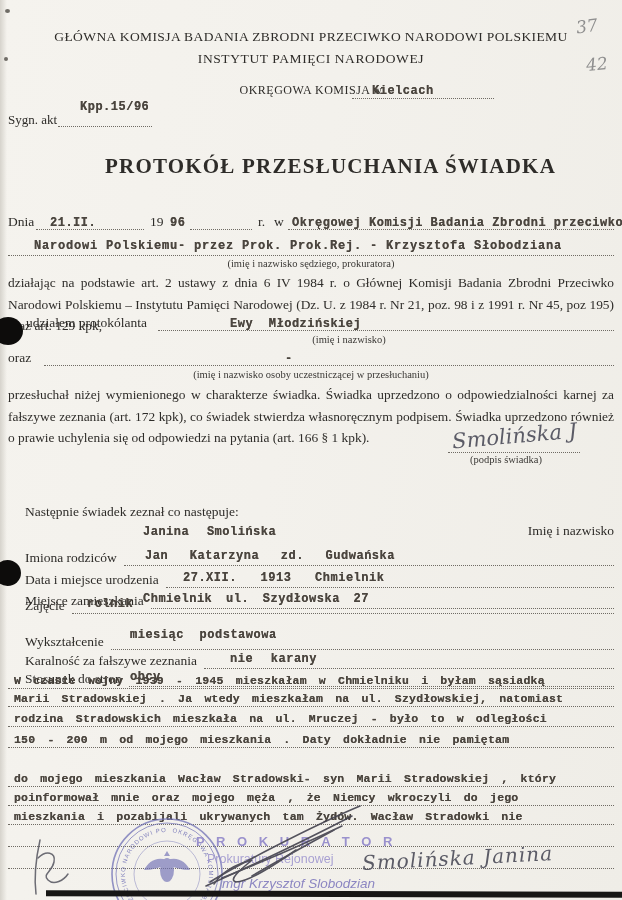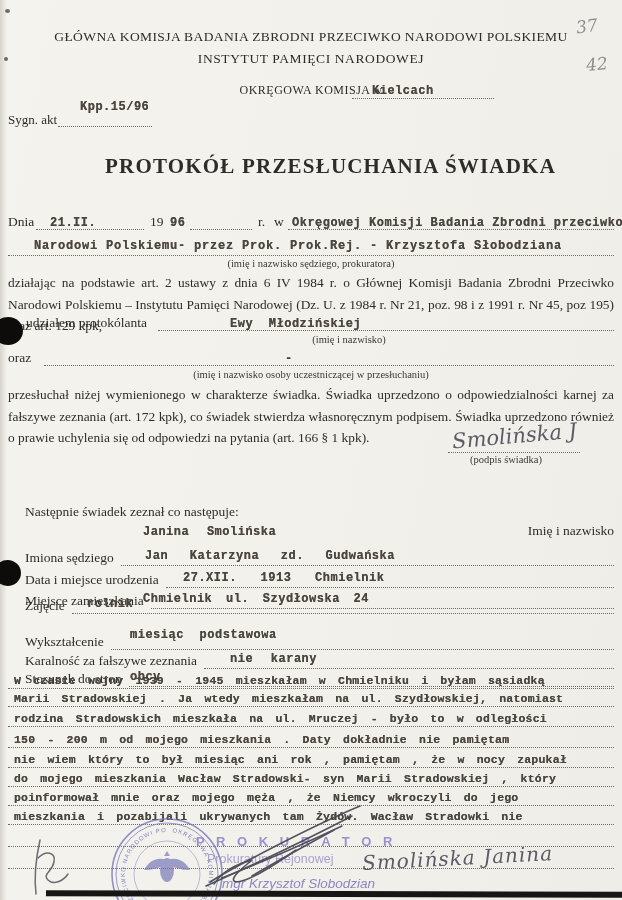--- a/index.html
+++ b/index.html
@@ -117,34 +117,34 @@
   <div class="abs caption" style="left:470px;top:454px;">(podpis świadka)</div>
 
   <div class="abs plabel" style="left:25px;top:504px;">Następnie świadek zeznał co następuje:</div>
 
   <div class="frow" style="top:523px;flex-direction:column;">
     <span class="flabel">Imię i nazwisko</span>
       <span class="leader"></span>
     <span class="typed fval" style="left:118px;">Janina Smolińska</span>
   </div>
   <div class="frow" style="top:547px;">
-    <span class="flabel">Imiona sędziego</span>
+    <span class="flabel">Imiona rodziców</span>
       <span class="leader"></span>
     <span class="typed fval" style="left:120px;word-spacing:14px;">Jan Katarzyna zd. Gudwańska</span>
   </div>
   <div class="blot" style="left:-6px;top:560px;width:27px;height:26px;"></div>
   <div class="frow" style="top:569px;">
     <span class="flabel">Data i miejsce urodzenia</span>
       <span class="leader"></span>
     <span class="typed fval" style="left:158px;word-spacing:16px;">27.XII. 1913 Chmielnik</span>
   </div>
   <div class="frow" style="top:590px;">
     <span class="flabel">Miejsce zamieszkania</span>
       <span class="leader"></span>
-    <span class="typed fval" style="left:118px;word-spacing:6px;">Chmielnik ul. Szydłowska 24</span>
+    <span class="typed fval" style="left:118px;word-spacing:6px;">Chmielnik ul. Szydłowska 27</span>
   </div>
   <div class="frow" style="top:595px;">
     <span class="flabel">Zajęcie</span>
       <span class="leader"></span>
     <span class="typed fval" style="left:62px;">rolnik</span>
   </div>
   <div class="frow" style="top:631px;">
     <span class="flabel">Wykształcenie</span>
       <span class="leader"></span>
     <span class="typed fval" style="left:105px;bottom:8px;word-spacing:8px;">miesiąc podstawowa</span>
@@ -164,23 +164,20 @@
       <span class="typed">W czasie wojny 1939 - 1945 mieszkałam w Chmielniku i byłam sąsiadką</span>
     </div>
   <div class="trow" style="top:690px;">
       <span class="typed">Marii Stradowskiej . Ja wtedy mieszkałam na ul. Szydłowskiej, natomiast</span>
     </div>
   <div class="trow" style="top:710px;">
       <span class="typed">rodzina Stradowskich mieszkała na ul. Mruczej - było to w odległości</span>
     </div>
   <div class="trow" style="top:731px;">
       <span class="typed">150 - 200 m od mojego mieszkania . Daty dokładnie nie pamiętam</span>
-    </div>
-  <div class="trow" style="top:751px;">
-      <span class="typed">nie wiem który to był miesiąc ani rok , pamiętam , że w nocy zapukał</span>
     </div>
   <div class="trow" style="top:770px;">
       <span class="typed">do mojego mieszkania Wacław Stradowski- syn Marii Stradowskiej , który</span>
     </div>
   <div class="trow" style="top:789px;">
       <span class="typed">poinformował mnie oraz mojego męża , że Niemcy wkroczyli do jego</span>
     </div>
   <div class="trow" style="top:808px;">
       <span class="typed">mieszkania i pozabijali ukrywanych tam Żydów. Wacław Stradowki nie</span>
     </div>

